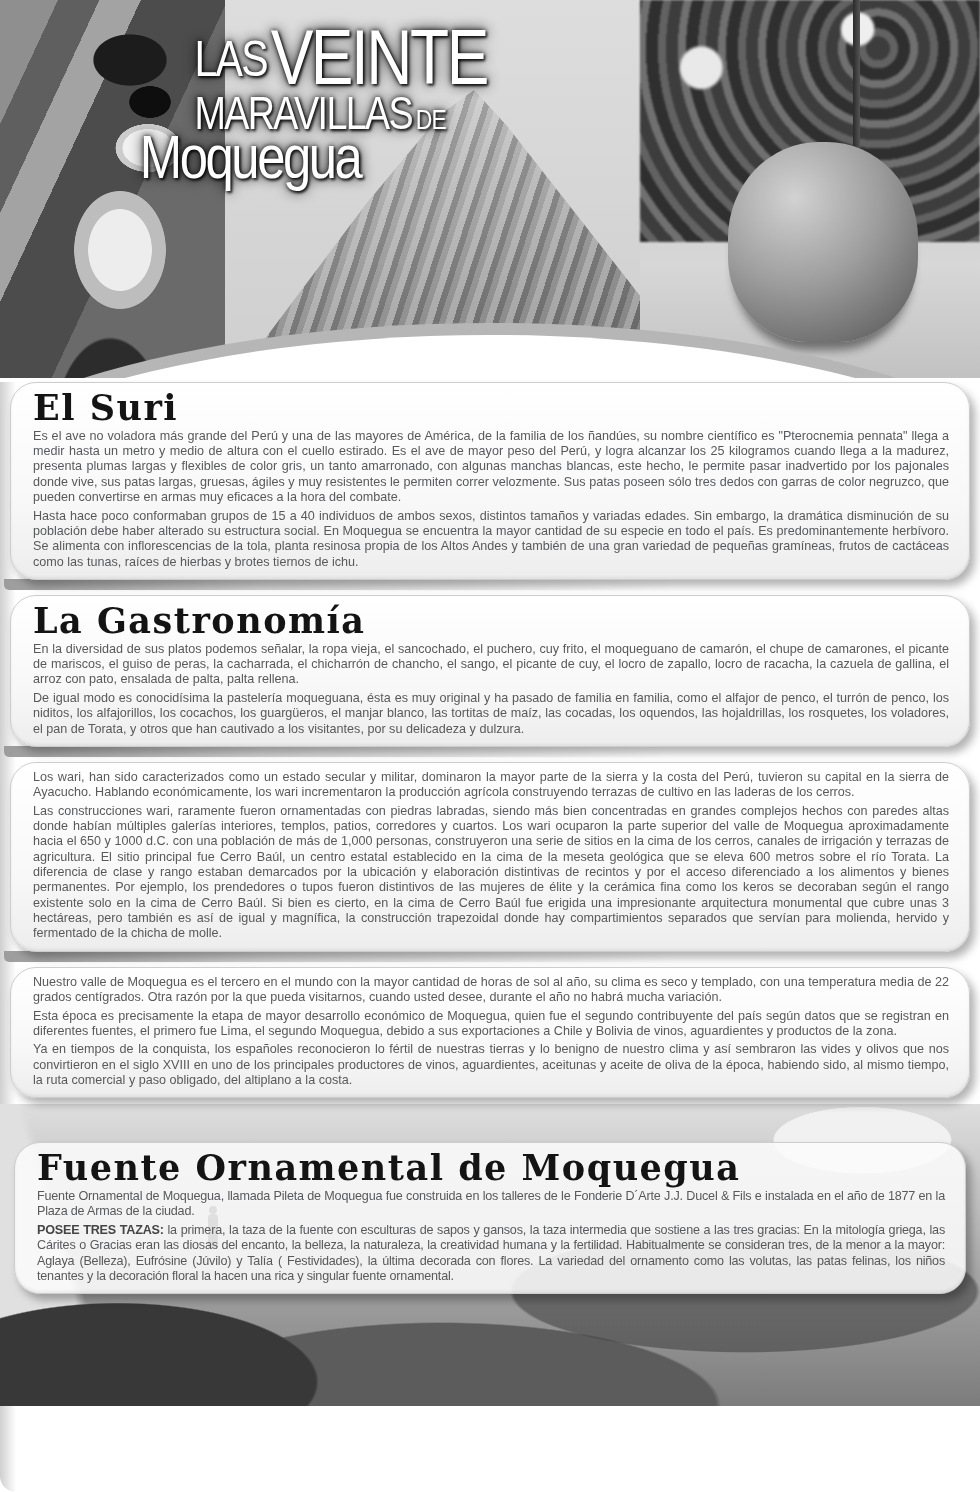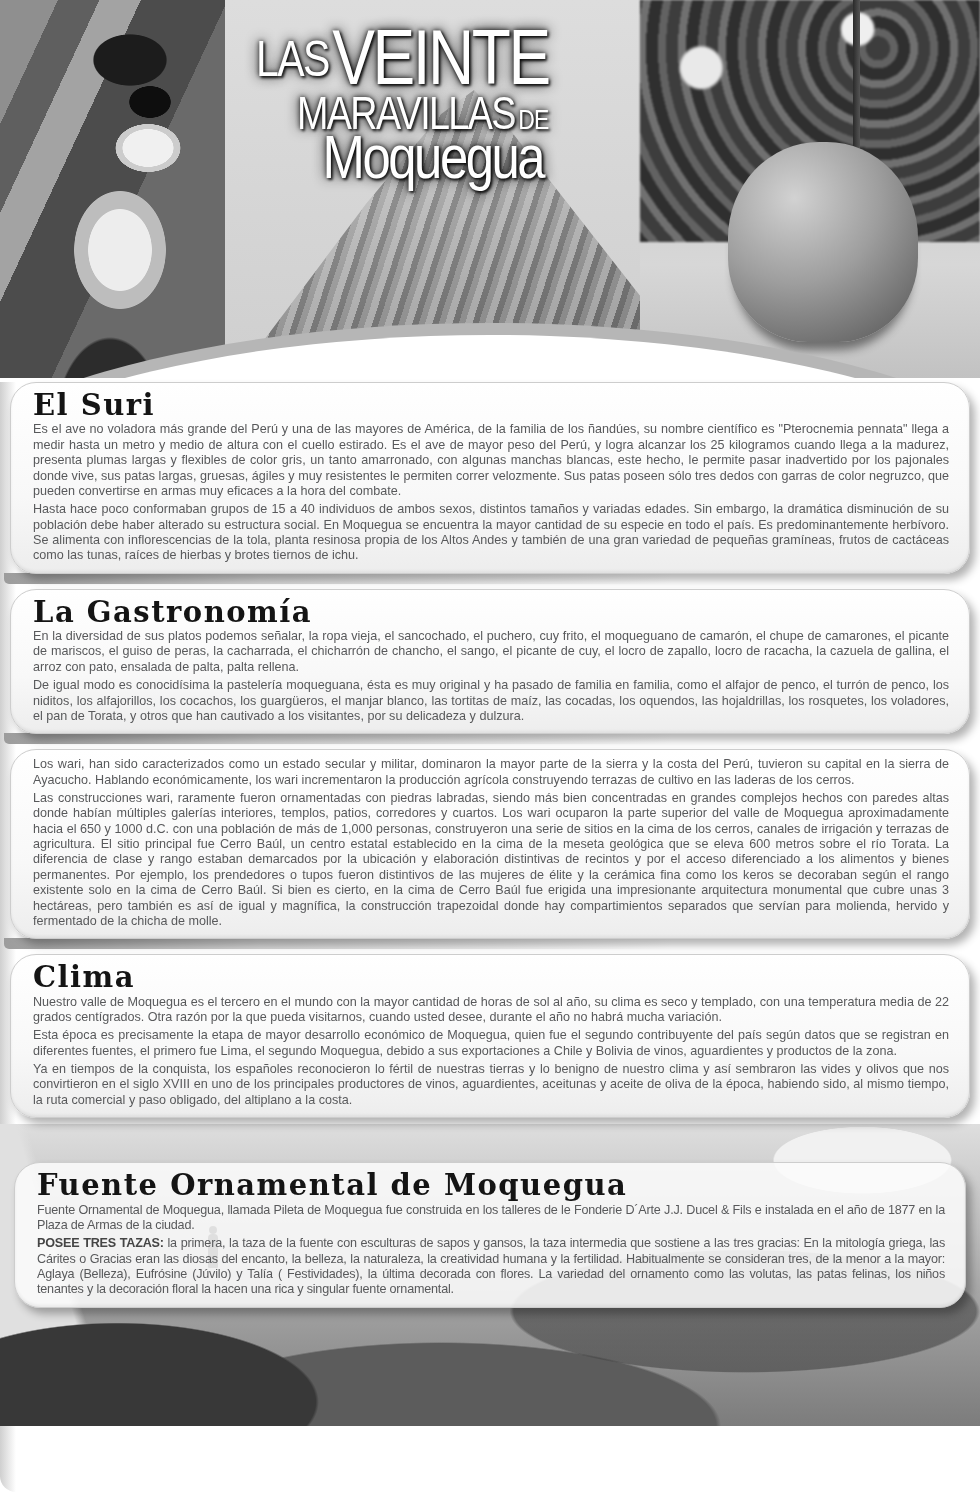--- a/index.html
+++ b/index.html
@@ -31,21 +31,21 @@
       radial-gradient(circle at 18% 28%,#e9e9e9 0 6%,transparent 7%),
       radial-gradient(circle at 64% 12%,#efefef 0 5%,transparent 6%),
       repeating-radial-gradient(circle at 70% 20%,#3d3d3d 0 12px,#626262 12px 20px,#2f2f2f 20px 32px,#707070 32px 40px);
     filter:blur(1px);
   }
   .rock{position:absolute;right:62px;bottom:36px;width:190px;height:200px;border-radius:48% 48% 42% 42%;
     background:radial-gradient(circle at 35% 28%,#d2d2d2 0%,#9e9e9e 45%,#6e6e6e 80%,#565656 100%);
     box-shadow:0 14px 10px -6px rgba(0,0,0,.45);}
   .trunk{position:absolute;right:120px;top:0;width:7px;height:240px;background:linear-gradient(90deg,#2a2a2a,#555555);}
 
-  .hero-title{position:absolute;left:130px;top:18px;width:460px;text-align:right;color:#ffffff;
+  .hero-title{position:absolute;left:153px;top:18px;width:460px;text-align:left;color:#ffffff;
     text-shadow:0 0 14px rgba(0,0,0,.95),0 0 6px rgba(0,0,0,.9),2px 2px 3px rgba(0,0,0,.8);line-height:1;}
   .t-line{display:block;transform:scaleX(.82);transform-origin:50% 50%;white-space:nowrap;font-weight:500;}
   .t-las{font-size:50px;letter-spacing:-2px;vertical-align:8px;}
   .t-veinte{font-size:78px;letter-spacing:-3px;}
   .t-line2{margin-top:-6px;}
   .t-maravillas{font-size:46px;letter-spacing:-2px;}
   .t-de{font-size:28px;letter-spacing:-1px;}
   .t-line3{margin-top:-10px;margin-left:-60px;}
   .t-moquegua{font-size:62px;letter-spacing:-3px;}
 
@@ -53,21 +53,21 @@
   .hero-curve-white{position:absolute;left:-12%;bottom:-172px;width:124%;height:215px;background:#ffffff;border-radius:50% 50% 0 0/100% 100% 0 0;}
 
   
   .content{position:absolute;top:382px;left:0;width:980px;}
   .side-swoosh{position:absolute;left:0;top:0;width:16px;height:1110px;background:linear-gradient(90deg,#cfcfcf,rgba(255,255,255,0));border-radius:0 0 0 40px;}
   .card{position:relative;margin:0 10px 6px 10px;border:1px solid #cdcdcd;border-radius:26px;
     background:linear-gradient(180deg,#ffffff 0%,#f8f8f8 60%,#ededed 100%);
     box-shadow:5px 6px 9px rgba(0,0,0,.30),inset 0 -2px 3px rgba(0,0,0,.06);
     padding:7px 20px 9px 22px;z-index:2;}
   .script-heading{margin:0 0 2px 0;font-family:"DejaVu Serif","Liberation Serif",serif;font-weight:700;
-    font-size:29px;line-height:1.05;color:#141414;letter-spacing:1.5px;}
+    font-size:35px;line-height:1.05;color:#141414;letter-spacing:1.5px;}
   .card p{margin:0 0 3px 0;font-size:12.6px;line-height:1.22;color:#58595b;text-align:justify;}
   .card p:last-child{margin-bottom:0;}
   .swoosh{height:11px;margin:-7px 120px 5px 4px;border-radius:0 0 22px 10px;
     background:linear-gradient(90deg,#9c9c9c 0%,#d4d4d4 30%,rgba(255,255,255,0) 78%);}
 
   
   .footer{position:relative;margin-top:2px;padding:38px 14px 0 14px;min-height:300px;}
   .footer-photo{position:absolute;left:0;top:0;width:980px;height:302px;
     background:
       radial-gradient(ellipse 160px 60px at 88% 12%,#f1f1f1 0 55%,transparent 56%),
@@ -134,21 +134,20 @@
     </section>
     <div class="swoosh"></div>
 
     <section class="card">
       <p>Los wari, han sido caracterizados como un estado secular y militar, dominaron la mayor parte de la sierra y la costa del Perú, tuvieron su capital en la sierra de Ayacucho. Hablando económicamente, los wari incrementaron la producción agrícola construyendo terrazas de cultivo en las laderas de los cerros.</p>
       <p>Las construcciones wari, raramente fueron ornamentadas con piedras labradas, siendo más bien concentradas en grandes complejos hechos con paredes altas donde habían múltiples galerías interiores, templos, patios, corredores y cuartos. Los wari ocuparon la parte superior del valle de Moquegua aproximadamente hacia el 650 y 1000 d.C. con una población de más de 1,000 personas, construyeron una serie de sitios en la cima de los cerros, canales de irrigación y terrazas de agricultura. El sitio principal fue Cerro Baúl, un centro estatal establecido en la cima de la meseta geológica que se eleva 600 metros sobre el río Torata. La diferencia de clase y rango estaban demarcados por la ubicación y elaboración distintivas de recintos y por el acceso diferenciado a los alimentos y bienes permanentes. Por ejemplo, los prendedores o tupos fueron distintivos de las mujeres de élite y la cerámica fina como los keros se decoraban según el rango existente solo en la cima de Cerro Baúl. Si bien es cierto, en la cima de Cerro Baúl fue erigida una impresionante arquitectura monumental que cubre unas 3 hectáreas, pero también es así de igual y magnífica, la construcción trapezoidal donde hay compartimientos separados que servían para molienda, hervido y fermentado de la chicha de molle.</p>
     </section>
     <div class="swoosh"></div>
 
     <section class="card">
-      <h2 class="script-heading">Clima</h2>
       <p>Nuestro valle de Moquegua es el tercero en el mundo con la mayor cantidad de horas de sol al año, su clima es seco y templado, con una temperatura media de 22 grados centígrados. Otra razón por la que pueda visitarnos, cuando usted desee, durante el año no habrá mucha variación.</p>
       <p>Esta época es precisamente la etapa de mayor desarrollo económico de Moquegua, quien fue el segundo contribuyente del país según datos que se registran en diferentes fuentes, el primero fue Lima, el segundo Moquegua, debido a sus exportaciones a Chile y Bolivia de vinos, aguardientes y productos de la zona.</p>
       <p>Ya en tiempos de la conquista, los españoles reconocieron lo fértil de nuestras tierras y lo benigno de nuestro clima y así sembraron las vides y olivos que nos convirtieron en el siglo XVIII en uno de los principales productores de vinos, aguardientes, aceitunas y aceite de oliva de la época, habiendo sido, al mismo tiempo, la ruta comercial y paso obligado, del altiplano a la costa.</p>
     </section>
 
     <div class="footer">
       <div class="footer-photo">
         <div class="person"></div>
       </div>
       <section class="card card-overlay">

